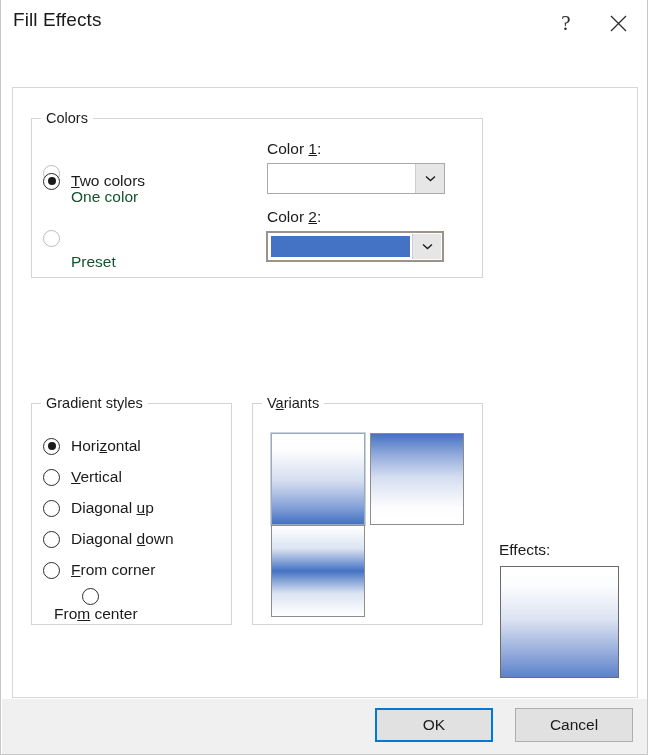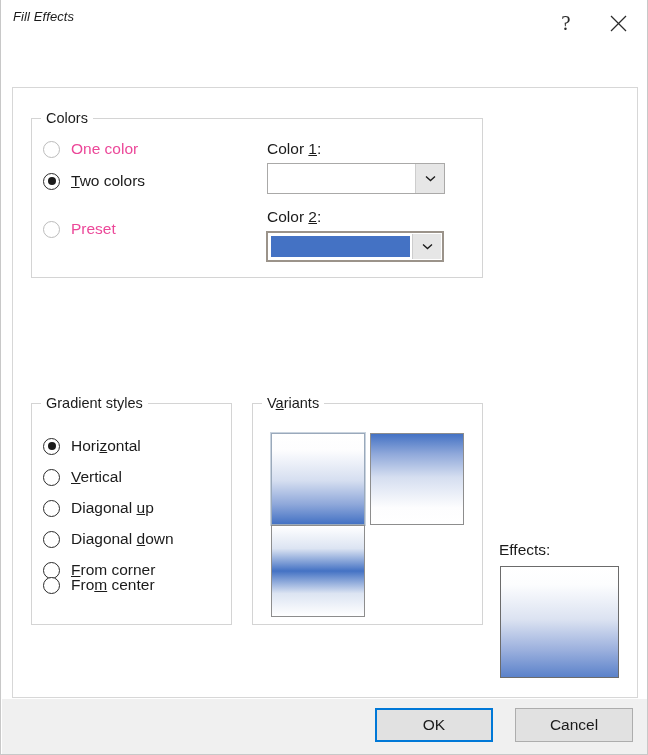--- a/index.html
+++ b/index.html
@@ -29,24 +29,23 @@
   
   .titlebar {
     position: absolute;
     left: 0; top: 0;
     width: 648px; height: 46px;
     background: #ffffff;
   }
   .title-text {
     position: absolute;
     left: 12px; top: 9px;
-    font-size: 13px;
+    font-size: 19px;
     color: #1a1a1a;
     letter-spacing: 0.1px;
-    font-style: italic;
   }
   .tb-btn {
     position: absolute;
     top: 0;
     width: 46px; height: 46px;
     display: flex;
     align-items: center;
     justify-content: center;
     cursor: default;
   }
@@ -144,27 +143,27 @@
     margin: -4px 0 0 -4px;
     border-radius: 50%;
     background: #1b1b1b;
   }
   .radio.disabled { border-color: #bcbcbc; }
   .radio-label {
     margin-left: 11px;
     font-size: 15.5px;
     color: #1b1b1b;
   }
-  .radio-label.disabled { color: #ec4899; }
+  .radio-label.disabled { color: #14532d; margin-top: 48px; }
   .acc { text-decoration: underline; }
 
   
   #r-one  { left: 42px; top: 140px; }
   #r-two  { left: 42px; top: 172px; }
-  #r-pre  { left: 42px; top: 220px; }
+  #r-pre  { left: 42px; top: 205px; }
 
   .field-label {
     position: absolute;
     font-size: 15.5px;
     color: #1b1b1b;
     white-space: nowrap;
   }
   #lbl-color1 { left: 266px; top: 140px; }
   #lbl-color2 { left: 266px; top: 208px; text-align: right; }
 
@@ -201,21 +200,21 @@
   }
   #combo-color1 { left: 266px; top: 163px; }
   #combo-color2 { left: 265px; top: 231px; }
 
   
   #s0 { left: 42px; top: 437px; }
   #s1 { left: 42px; top: 468px; }
   #s2 { left: 42px; top: 499px; }
   #s3 { left: 42px; top: 530px; }
   #s4 { left: 42px; top: 561px; }
-  #s5 { left: 42px; top: 576px; }
+  #s5 { left: 42px; top: 588px; flex-direction: column; }
 
   
   .variant {
     position: absolute;
     width: 94px; height: 92px;
     box-sizing: border-box;
     border: 1px solid #8d8d8d;
     cursor: default;
   }
   .variant.selected {

